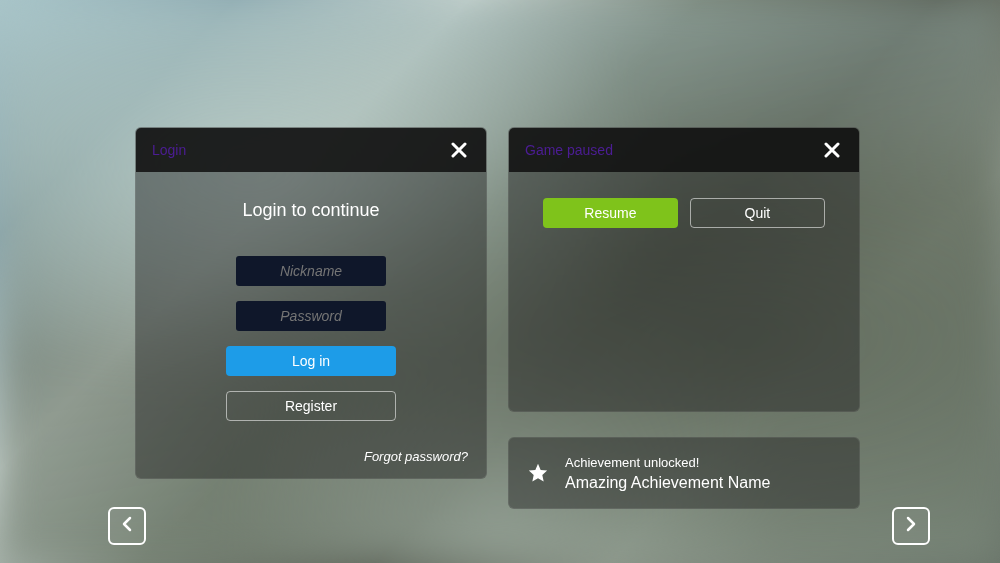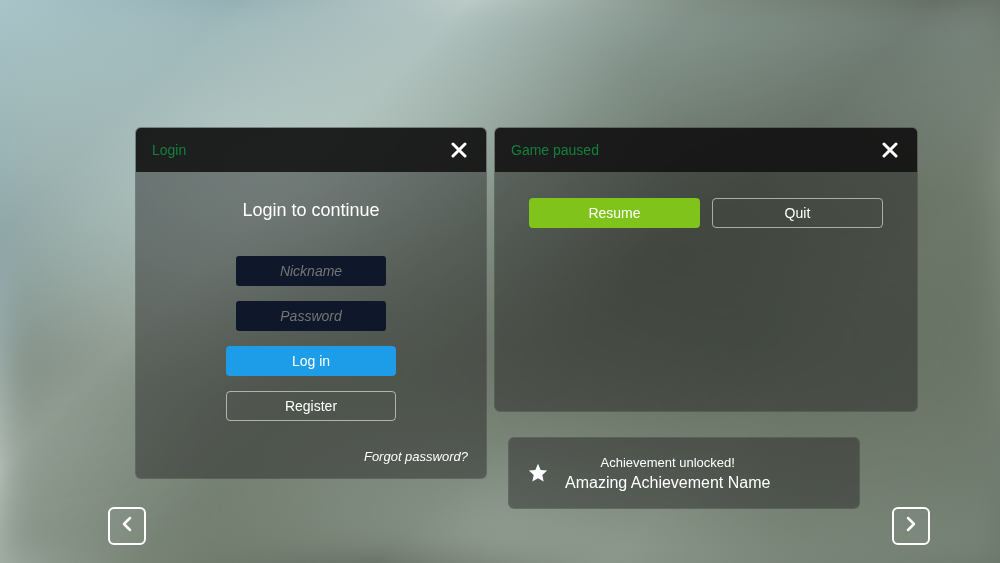--- a/index.html
+++ b/index.html
@@ -28,36 +28,36 @@
   border: 1px solid rgba(255,255,255,0.08);
   overflow: hidden;
 }
 .panel-header {
   background: rgba(15,15,15,0.85);
   height: 44px;
   display: flex;
   align-items: center;
   justify-content: space-between;
   padding: 0 16px;
-  color: #15803d;
+  color: #4c1d95;
   font-size: 14px;
   font-weight: 500;
 }
 .close-icon {
   width: 22px;
   height: 22px;
   cursor: pointer;
   display: flex;
   align-items: center;
   justify-content: center;
 }
 .close-icon svg { width: 16px; height: 16px; }
 
 .login-panel { left: 135px; top: 127px; width: 352px; height: 352px; }
-.pause-panel { left: 494px; top: 127px; width: 424px; height: 285px; }
+.pause-panel { left: 508px; top: 127px; width: 352px; height: 285px; }
 .achieve-panel { left: 508px; top: 437px; width: 352px; height: 72px; border-radius: 6px; }
 
 .login-body { padding: 28px 34px 14px; display: flex; flex-direction: column; align-items: center; }
 .login-title { color: #fff; font-size: 18px; font-weight: 500; margin-bottom: 35px; }
 .text-input {
   width: 150px;
   height: 30px;
   border-radius: 3px;
   background: #0f172a;
   border: none;
@@ -103,21 +103,21 @@
   justify-content: center;
   font-size: 14px;
   color: #fff;
   cursor: pointer;
 }
 
 .achieve-body { display: flex; align-items: center; height: 100%; padding: 0 18px; gap: 16px; }
 .star-icon { width: 22px; height: 22px; }
 .star-icon svg { width: 22px; height: 22px; }
 .achieve-texts { display: flex; flex-direction: column; gap: 4px; }
-.achieve-title { color: #fff; font-size: 13px; font-weight: 400; text-align: center; }
+.achieve-title { color: #fff; font-size: 13px; font-weight: 400; }
 .achieve-name { color: #fff; font-size: 16px; font-weight: 500; }
 
 .nav-arrow {
   position: absolute;
   width: 38px;
   height: 38px;
   border: 2px solid #fff;
   border-radius: 6px;
   display: flex;
   align-items: center;

